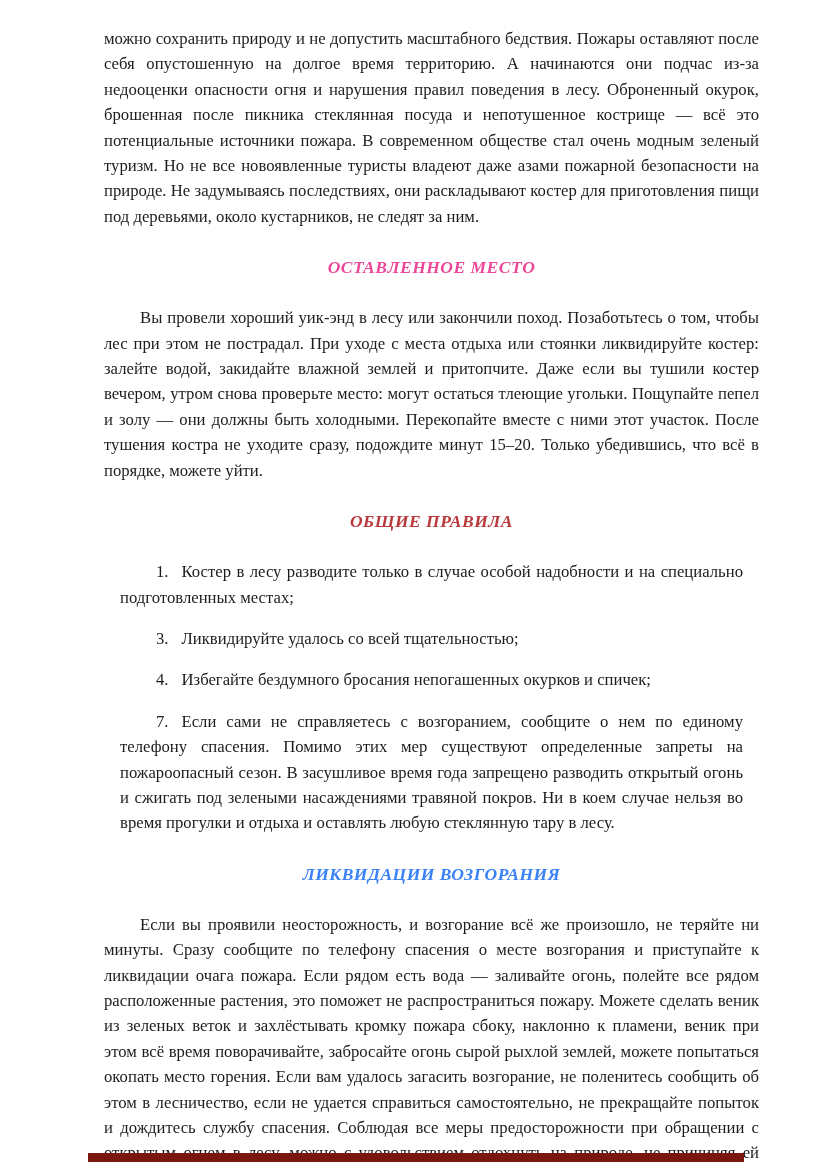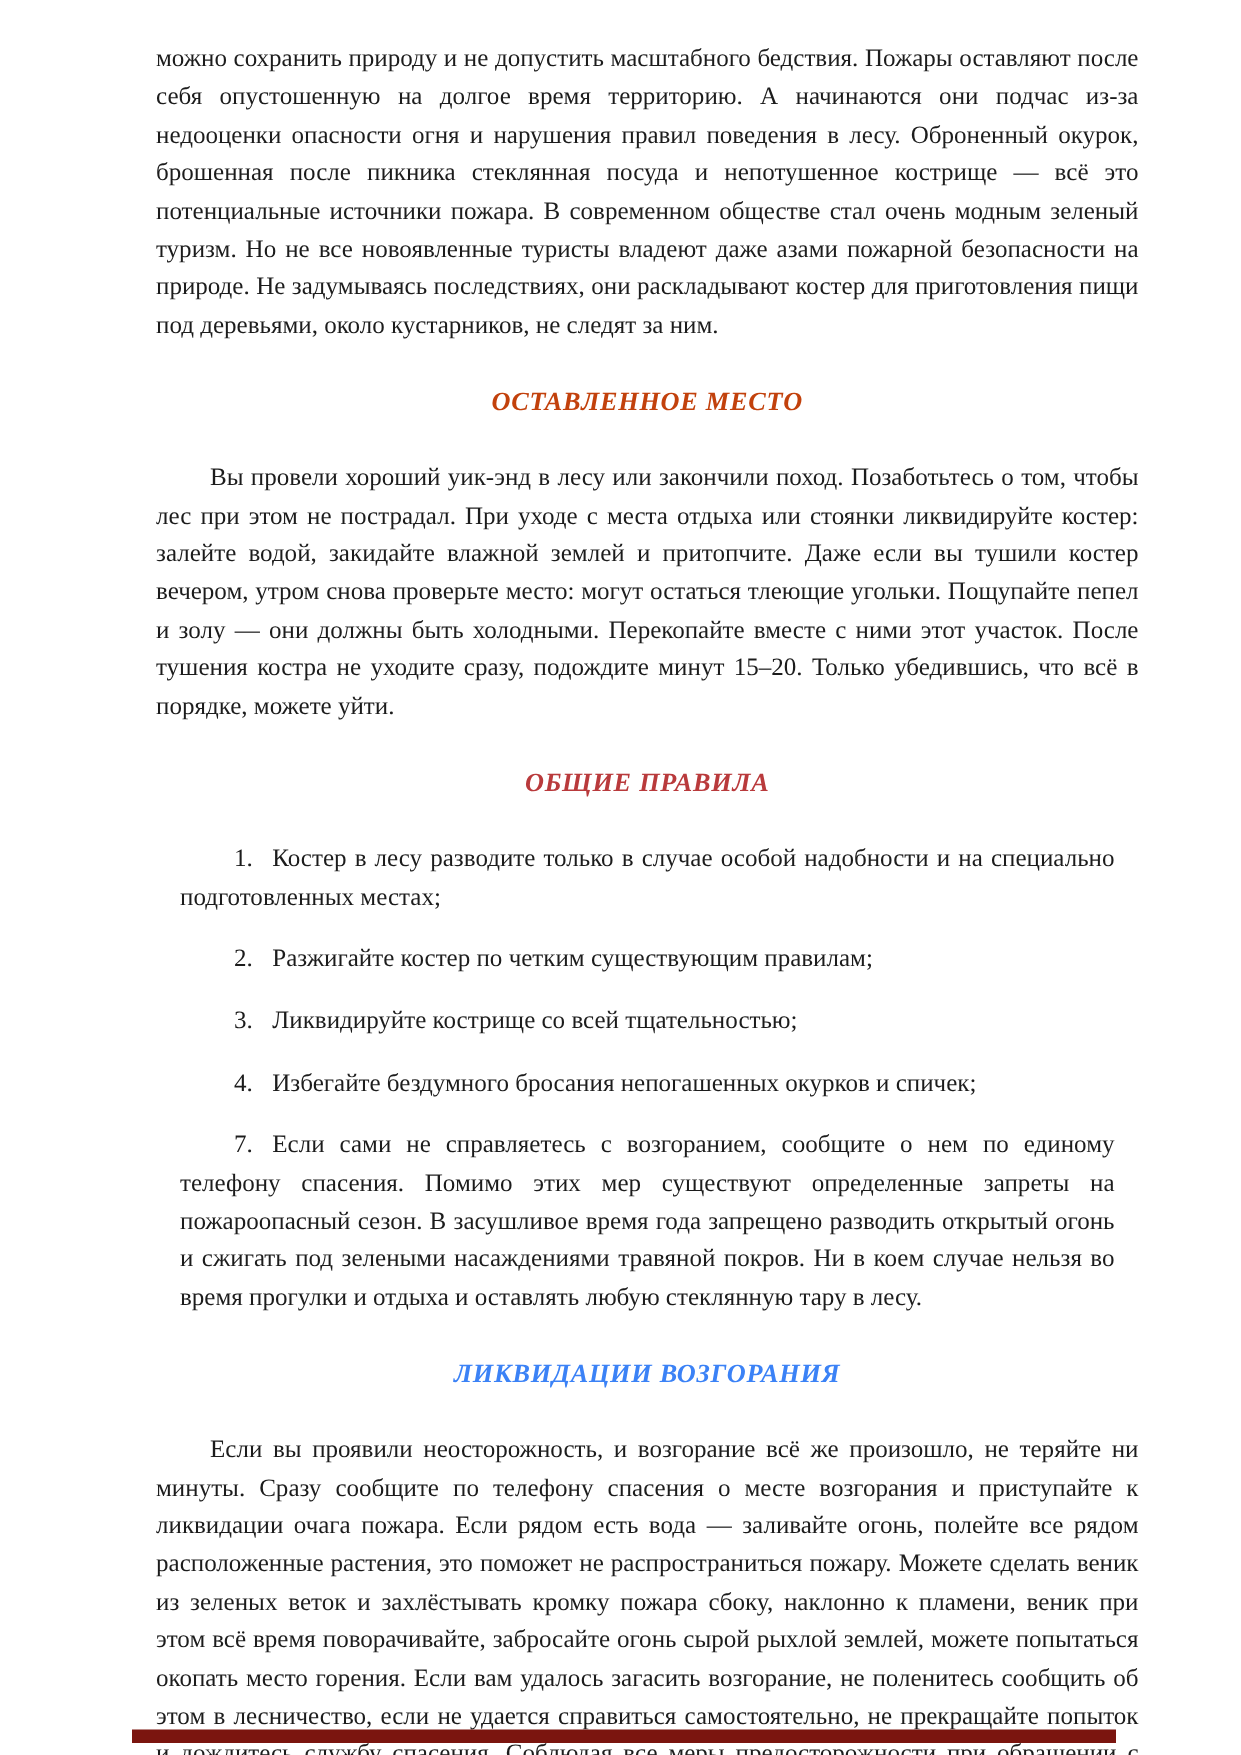--- a/index.html
+++ b/index.html
@@ -47,31 +47,30 @@
   }
 </style>
 </head>
 <body>
 
 <div class="page" style="color: rgb(28, 28, 28); padding-left: 16px;">
   <div class="content">
 
     <p class="body-par no-indent">можно сохранить природу и не допустить масштабного бедствия. Пожары оставляют после себя опустошенную на долгое время территорию. А начинаются они подчас из-за недооценки опасности огня и нарушения правил поведения в лесу. Оброненный окурок, брошенная после пикника стеклянная посуда и непотушенное кострище — всё это потенциальные источники пожара. В современном обществе стал очень модным зеленый туризм. Но не все новоявленные туристы владеют даже азами пожарной безопасности на природе. Не задумываясь последствиях, они раскладывают костер для приготовления пищи под деревьями, около кустарников, не следят за ним.</p>
 
-    <h2 class="sec-heading" style="color: #c2410c; text-align: center;">ОСТАВЛЕННОЕ МЕСТО</h2>
+    <h2 class="sec-heading" style="color: #ec4899; text-align: center;">ОСТАВЛЕННОЕ МЕСТО</h2>
 
     <p class="body-par">Вы провели хороший уик-энд в лесу или закончили поход. Позаботьтесь о том, чтобы лес при этом не пострадал. При уходе с места отдыха или стоянки ликвидируйте костер: залейте водой, закидайте влажной землей и притопчите. Даже если вы тушили костер вечером, утром снова проверьте место: могут остаться тлеющие угольки. Пощупайте пепел и золу — они должны быть холодными. Перекопайте вместе с ними этот участок. После тушения костра не уходите сразу, подождите минут 15–20. Только убедившись, что всё в порядке, можете уйти.</p>
 
     <h2 class="sec-heading" style="color: rgb(185, 58, 60);">ОБЩИЕ ПРАВИЛА</h2>
 
 
     <div class="rules-list">
       <p class="body-par"><span class="li-num">1.</span><span>Костер в лесу разводите только в случае особой надобности и на специально подготовленных местах;</span></p>
-      <p class="body-par"><span class="li-num">2.</span><span>Разжигайте костер по четким существующим правилам;</span></p>
-      <p class="body-par"><span class="li-num">3.</span><span>Ликвидируйте кострище со всей тщательностью;</span></p>
+      <p class="body-par"><span class="li-num">3.</span><span>Ликвидируйте удалось со всей тщательностью;</span></p>
       <p class="body-par"><span class="li-num">4.</span><span>Избегайте бездумного бросания непогашенных окурков и спичек;</span></p>
       <p class="body-par"><span class="li-num">7.</span><span>Если сами не справляетесь с возгоранием, сообщите о нем по единому телефону спасения. Помимо этих мер существуют определенные запреты на пожароопасный сезон. В засушливое время года запрещено разводить открытый огонь и сжигать под зелеными насаждениями травяной покров. Ни в коем случае нельзя во время прогулки и отдыха и оставлять любую стеклянную тару в лесу.</span></p>
     </div>
 
     <h2 class="sec-heading" style="color: #3b82f6;">ЛИКВИДАЦИИ ВОЗГОРАНИЯ</h2>
 
     <p class="body-par">Если вы проявили неосторожность, и возгорание всё же произошло, не теряйте ни минуты. Сразу сообщите по телефону спасения о месте возгорания и приступайте к ликвидации очага пожара. Если рядом есть вода — заливайте огонь, полейте все рядом расположенные растения, это поможет не распространиться пожару. Можете сделать веник из зеленых веток и захлёстывать кромку пожара сбоку, наклонно к пламени, веник при этом всё время поворачивайте, забросайте огонь сырой рыхлой землей, можете попытаться окопать место горения. Если вам удалось загасить возгорание, не поленитесь сообщить об этом в лесничество, если не удается справиться самостоятельно, не прекращайте попыток и дождитесь службу спасения. Соблюдая все меры предосторожности при обращении с открытым огнем в лесу, можно с удовольствием отдохнуть на природе, не причиняя ей вреда.</p>
 
   </div>
 

